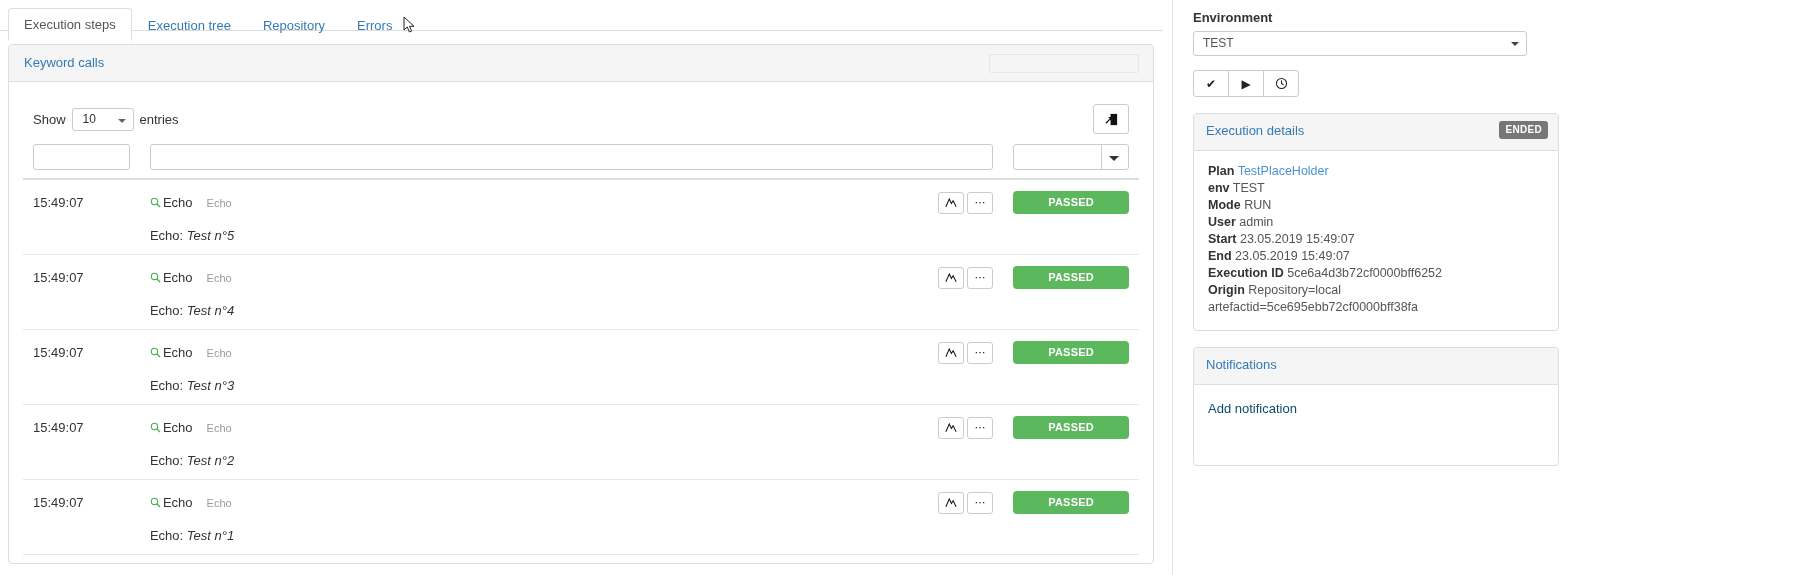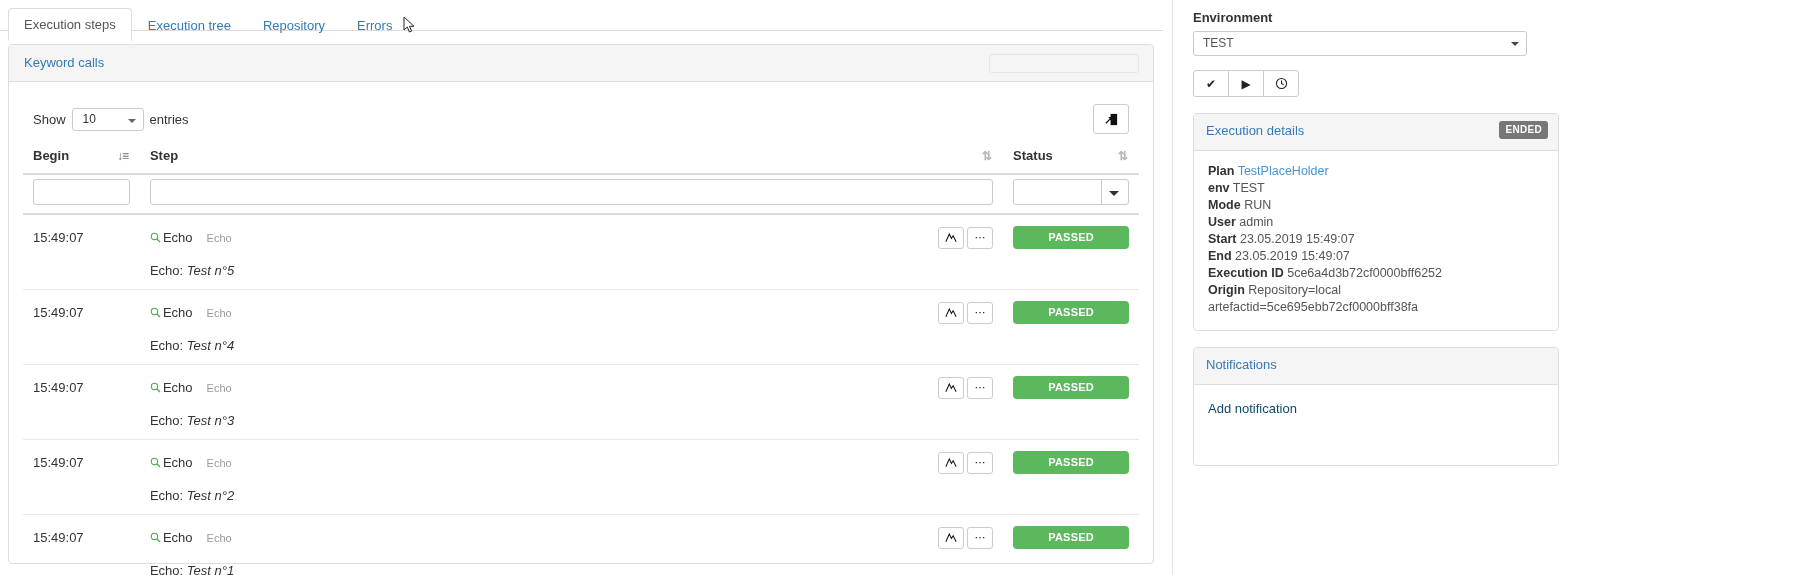--- a/index.html
+++ b/index.html
@@ -126,21 +126,21 @@
   .dt-length {
     font-size: 13px;
     color: #333;
     display: flex;
     align-items: center;
     gap: 6px;
   }
   .select-box {
     position: relative;
     display: inline-block;
-    width: 72px;
+    width: 62px;
     height: 23px;
     border: 1px solid #cccccc;
     border-radius: 3px;
     background: #fff;
     font-size: 12px;
     line-height: 21px;
     box-sizing: border-box;
   }
   .select-box .val {
     position: absolute;
@@ -444,34 +444,20 @@
           </div>
         </div>
 
         <table class="dt">
           <colgroup>
             <col style="width:105px">
             <col style="width:775px">
             <col style="width:122px">
           </colgroup>
           <thead>
-            <tr>
-              <th>
-                <span>Begin</span>
-                <span class="sort-ico active">↓≡</span>
-              </th>
-              <th>
-                <span>Step</span>
-                <span class="sort-ico">⇅</span>
-              </th>
-              <th>
-                <span>Status</span>
-                <span class="sort-ico">⇅</span>
-              </th>
-            </tr>
             <tr class="filter-row">
               <td>
                 <input class="filter-input" type="text" value="" style="">
               </td>
               <td>
                 <input class="filter-input" type="text" value="" style="">
               </td>
               <td>
                 <div class="filter-select">
                   <span class="divider"></span>

